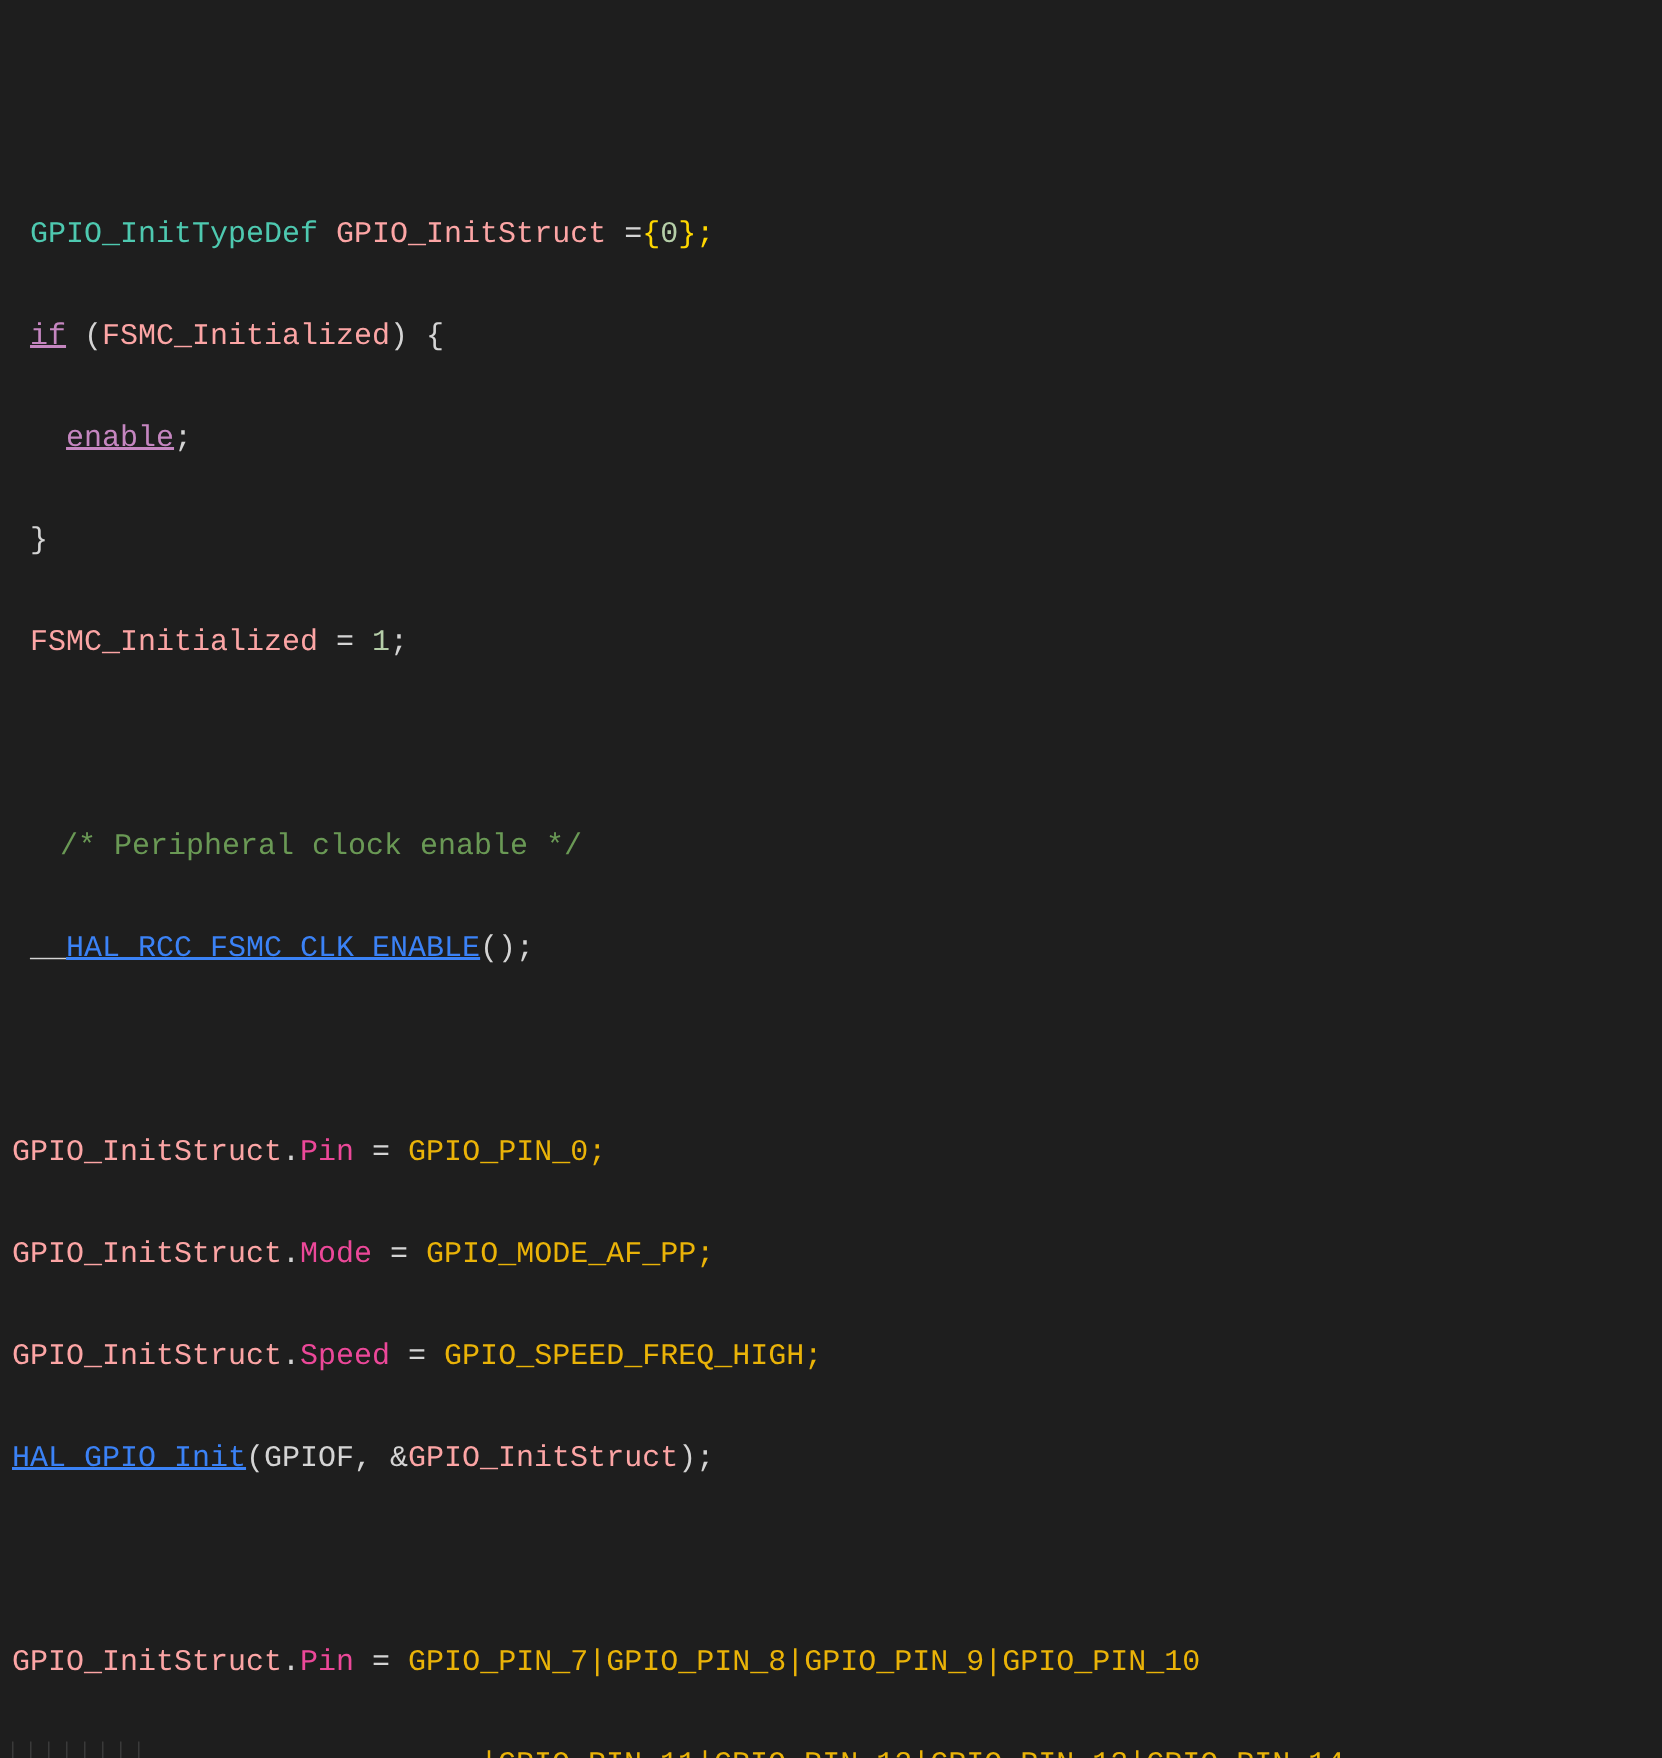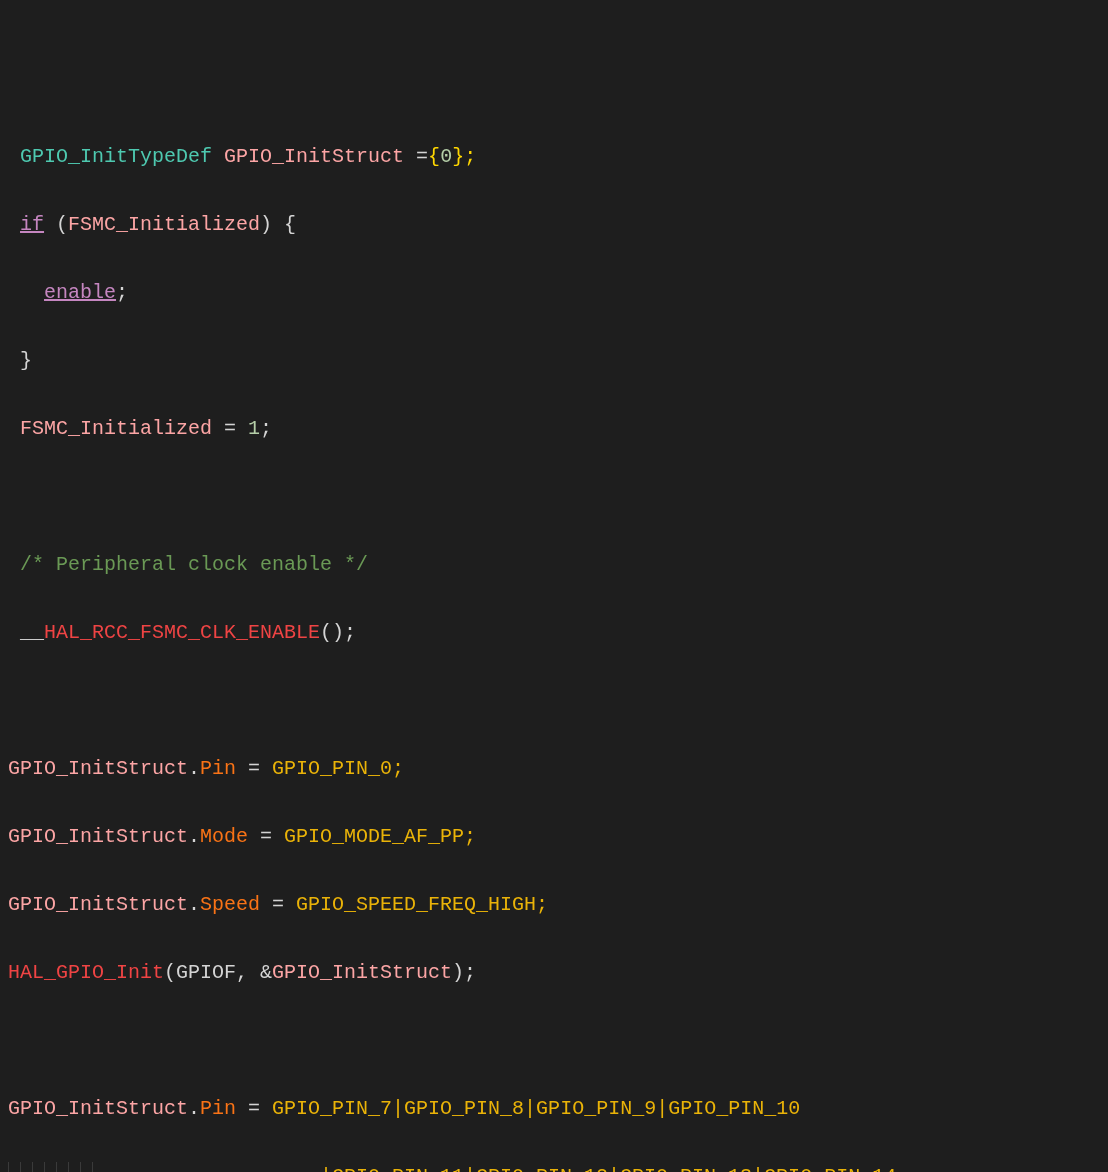--- a/index.html
+++ b/index.html
@@ -15,24 +15,24 @@
     height: 1172px;
     box-sizing: border-box;
     overflow: hidden;
   }
   .line { display: block; }
   .type     { color: #4ec9b0; margin-top: 40px; }
   .var      { color: #fca5a5; }
   .punct    { color: #d4d4d4; }
   .num      { color: #b5cea8; }
   .keyword  { color: #c586c0; text-decoration: underline; }
-  .func     { color: #ef4444; }
-  .comment  { color: #6a9955; }
+  .func     { color: #3b82f6; text-decoration: underline; }
+  .comment  { color: #6a9955; margin-left: 20px; }
   .const    { color: #eab308; }
-  .member   { color: #f97316; text-align: right; }
+  .member   { color: #ec4899; text-align: right; }
   .paren    { color: #ffd700; }
   .indent-guide {
     display: inline-block;
     border-left: 1px solid #3a3a3a;
     width: 1ch;
     height: 1em;
     vertical-align: baseline;
     box-sizing: border-box;
   }
 </style>

